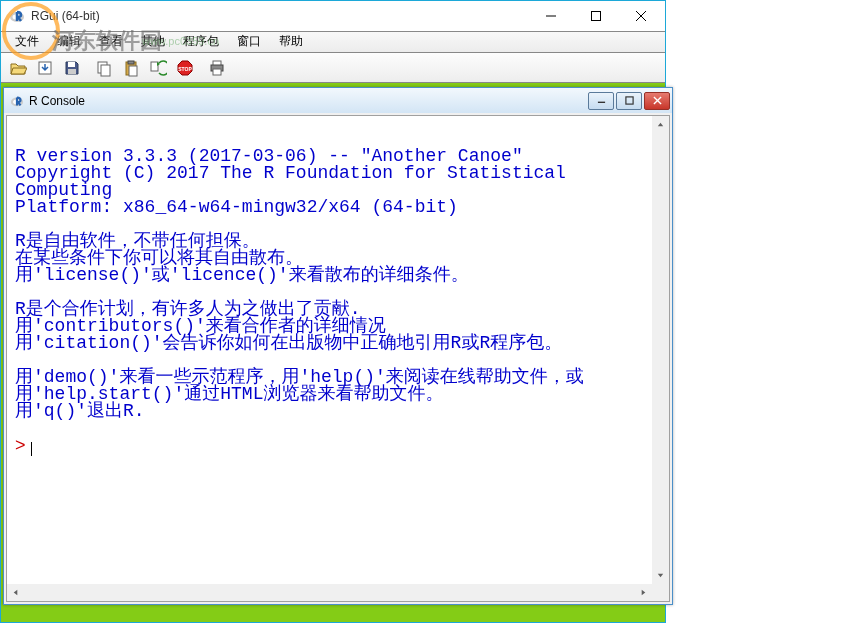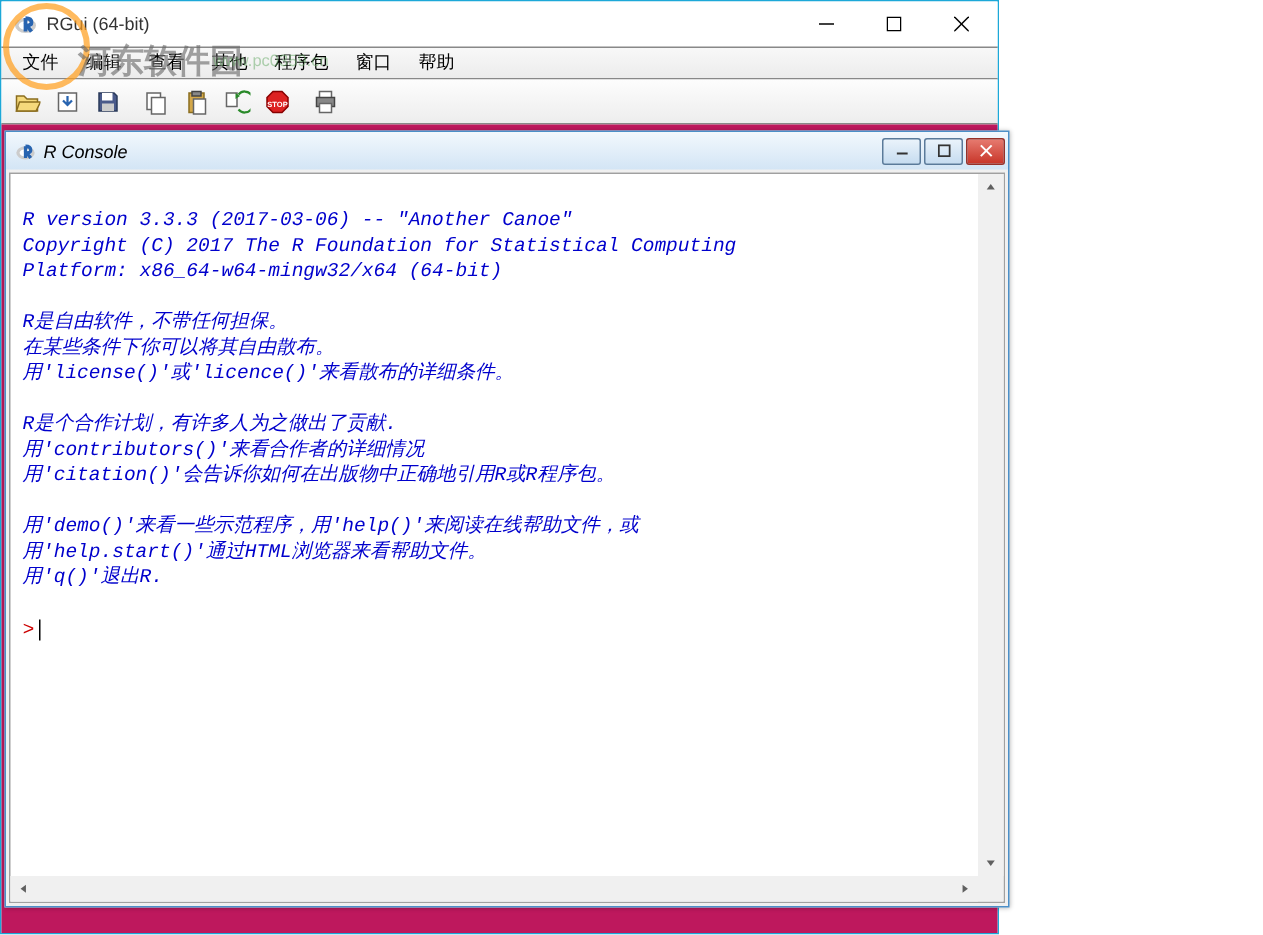--- a/index.html
+++ b/index.html
@@ -26,34 +26,34 @@
 .menubar { height: 22px; border: 1px solid #888; border-left: none; border-right: none; background: linear-gradient(#f8f8f8, #ececec); display: flex; align-items: flex-end; padding: 0 6px; gap: 2px; }
 .menu-item { font-size: 12px; color: #000; padding: 2px 8px; cursor: pointer; }
 
 
 .toolbar { height: 30px; border-bottom: 1px solid #888; background: linear-gradient(#fdfdfd, #ededed); display: flex; align-items: center; padding: 2px 4px; gap: 1px; }
 .tool-btn { width: 26px; height: 24px; border: 1px solid transparent; background: transparent; display: flex; align-items: center; justify-content: center; cursor: pointer; padding: 0; }
 .tool-btn svg { width: 18px; height: 18px; }
 .tool-sep { width: 4px; }
 
 
-.mdi-area { flex: 1; background: #be185d; position: relative; font-style: italic; }
+.mdi-area { flex: 1; background: #84cc16; position: relative; }
 
 
 .console-window { position: absolute; top: 4px; left: 2px; width: 670px; height: 518px; border: 1px solid #4b8fc8; background: #f0f0f0; box-shadow: 0 0 3px rgba(0,0,0,0.3); display: flex; flex-direction: column; }
 .console-titlebar { height: 25px; background: linear-gradient(#f2f8fd, #d3e5f5); display: flex; align-items: center; justify-content: space-between; padding: 0 2px 0 6px; }
 .console-title-left { display: flex; align-items: center; gap: 5px; }
 .console-title-text { font-size: 12px; color: #000; }
 .console-controls { display: flex; gap: 2px; }
 .con-btn { width: 26px; height: 18px; border: 1px solid #5a7a9a; border-radius: 2px; display: flex; align-items: center; justify-content: center; cursor: pointer; background: linear-gradient(#eaf3fb, #c6dcf0); }
 .con-btn.close-red { background: linear-gradient(#e67a6f, #c8362a); border-color: #963028; }
 .con-btn svg { width: 9px; height: 9px; }
 
 .console-body { flex: 1; background: #fff; margin: 2px; border: 1px solid #a0a0a0; position: relative; display: flex; flex-direction: column; }
-.console-text { flex: 1; padding: 5px 8px; font-family: "Courier New", "NSimSun", monospace; font-size: 13px; line-height: 17px; color: #0000cc; white-space: pre-wrap; overflow: hidden; }
+.console-text { flex: 1; padding: 15px 8px; font-family: "Courier New", "NSimSun", monospace; font-size: 18px; line-height: 17px; color: #0000cc; white-space: pre-wrap; overflow: hidden; }
 .prompt-line { color: #cc0000; }
 .cursor { display: inline-block; width: 1px; height: 14px; background: #000; vertical-align: text-bottom; animation: blink 1s step-end infinite; }
 @keyframes blink { 50% { opacity: 0; } }
 
 .scrollbar-v { position: absolute; right: 0; top: 0; bottom: 17px; width: 17px; background: #f0f0f0; display: flex; flex-direction: column; }
 .scrollbar-h { position: absolute; left: 0; right: 17px; bottom: 0; height: 17px; background: #f0f0f0; display: flex; }
 .sb-btn { width: 17px; height: 17px; background: #f0f0f0; display: flex; align-items: center; justify-content: center; border: none; cursor: pointer; }
 .sb-track { flex: 1; background: #f0f0f0; }
 .sb-corner { position: absolute; right: 0; bottom: 0; width: 17px; height: 17px; background: #f0f0f0; }
 </style>

